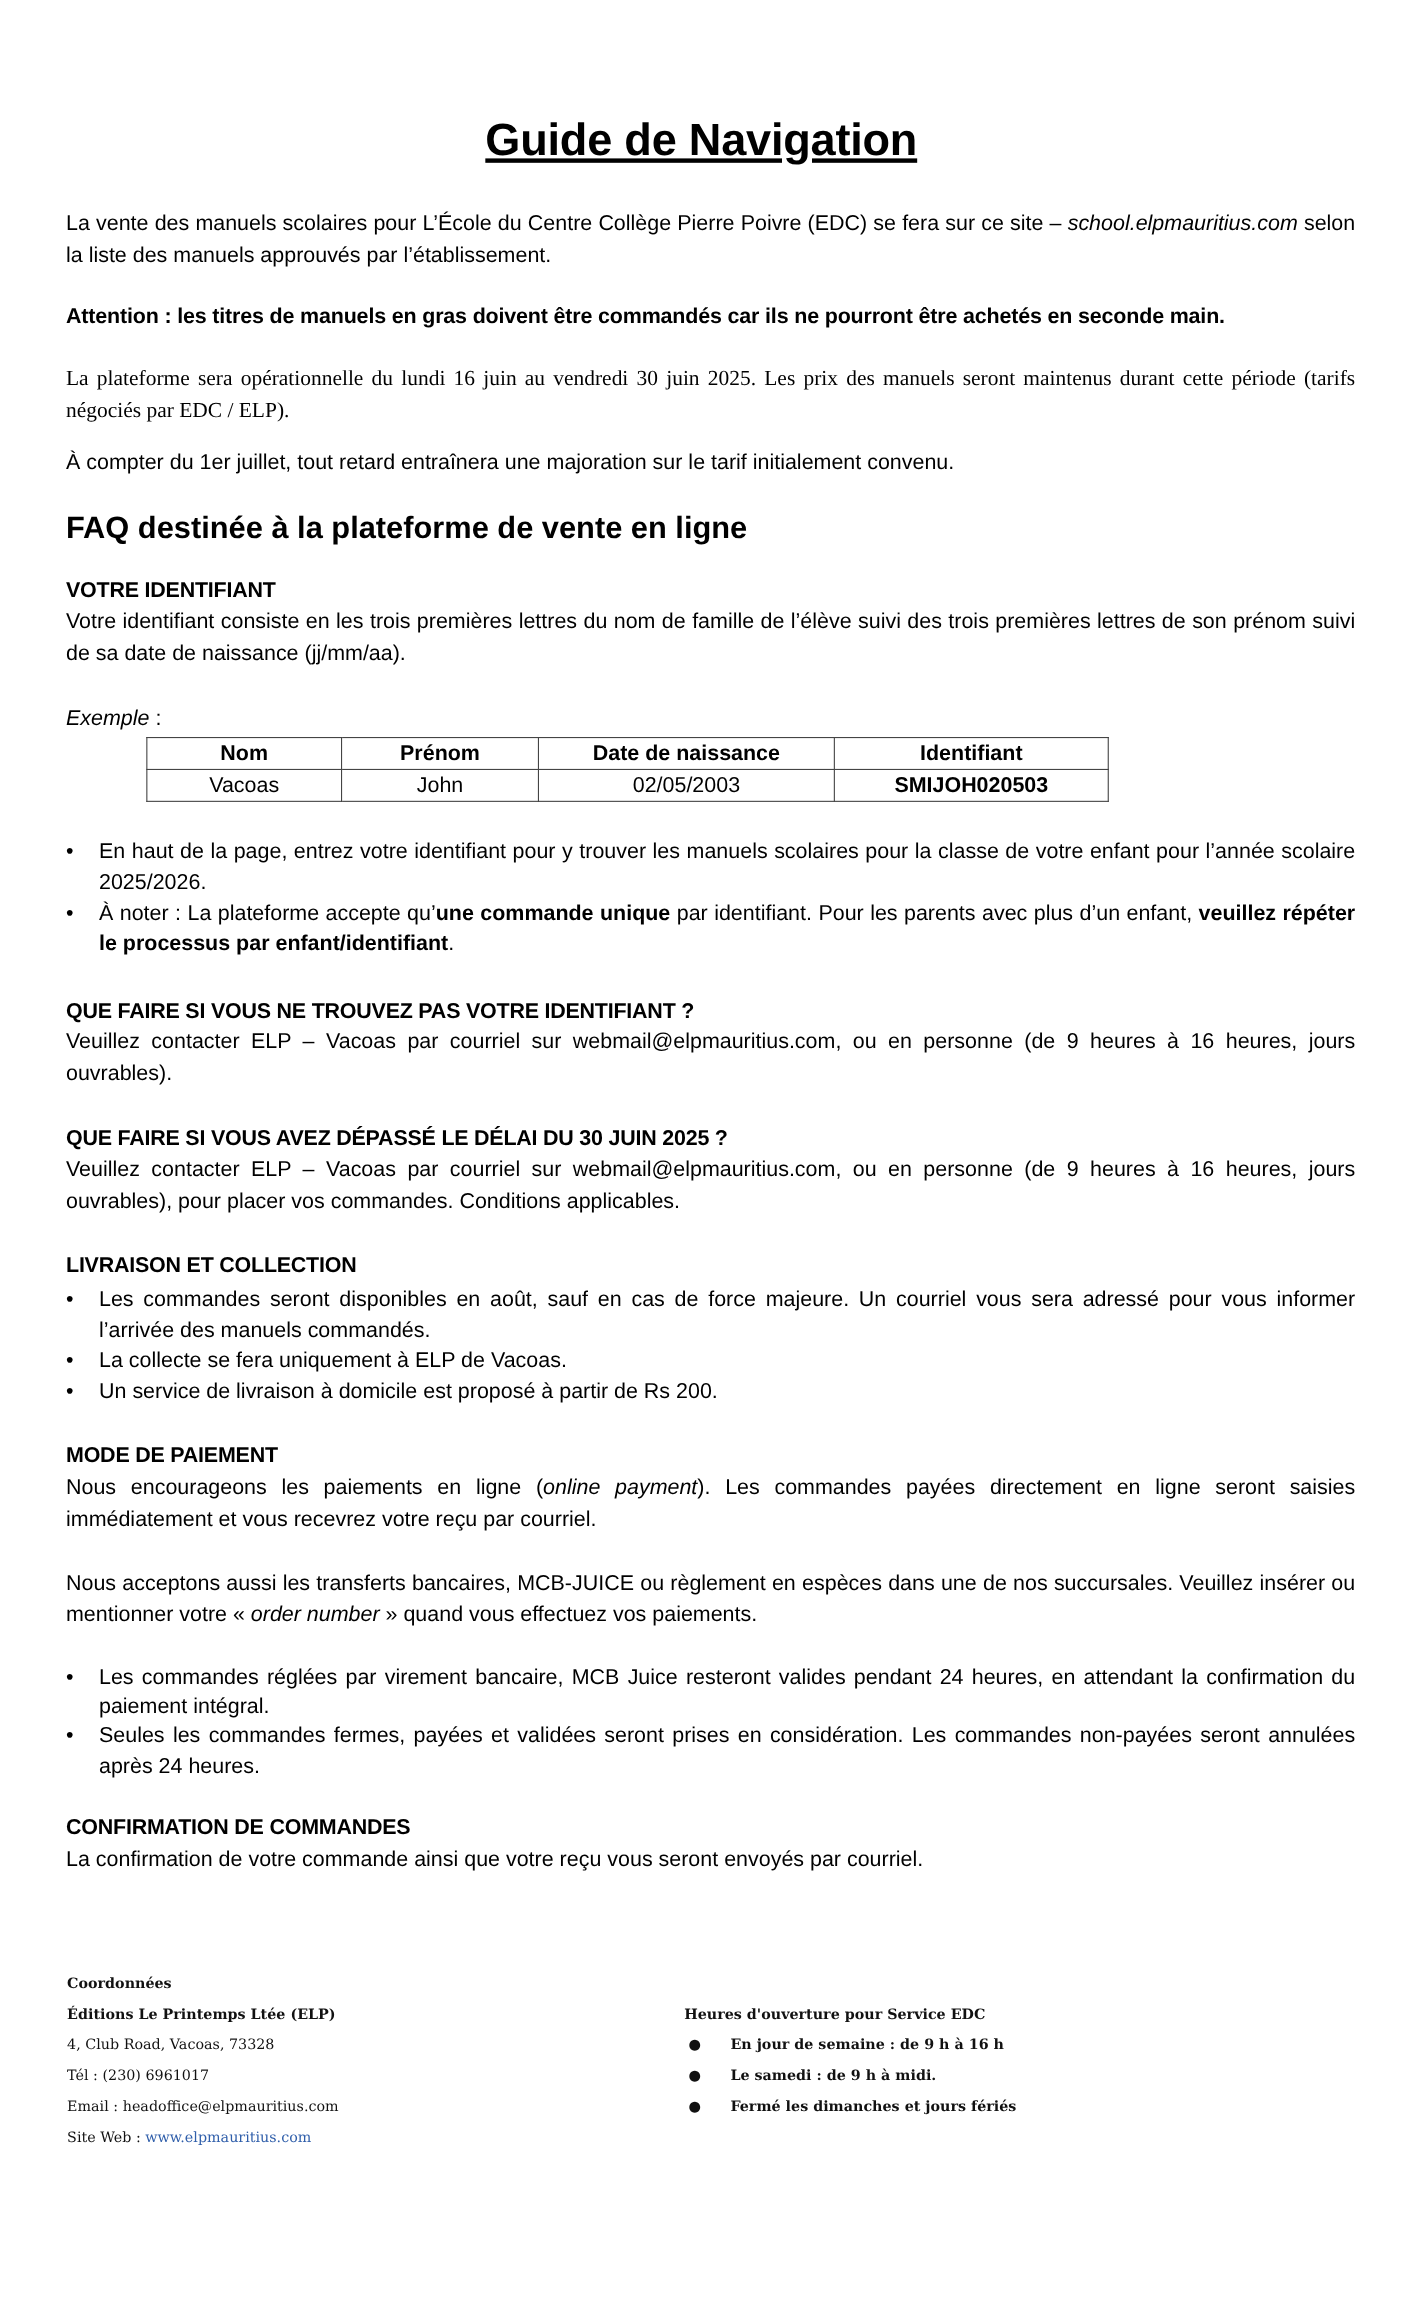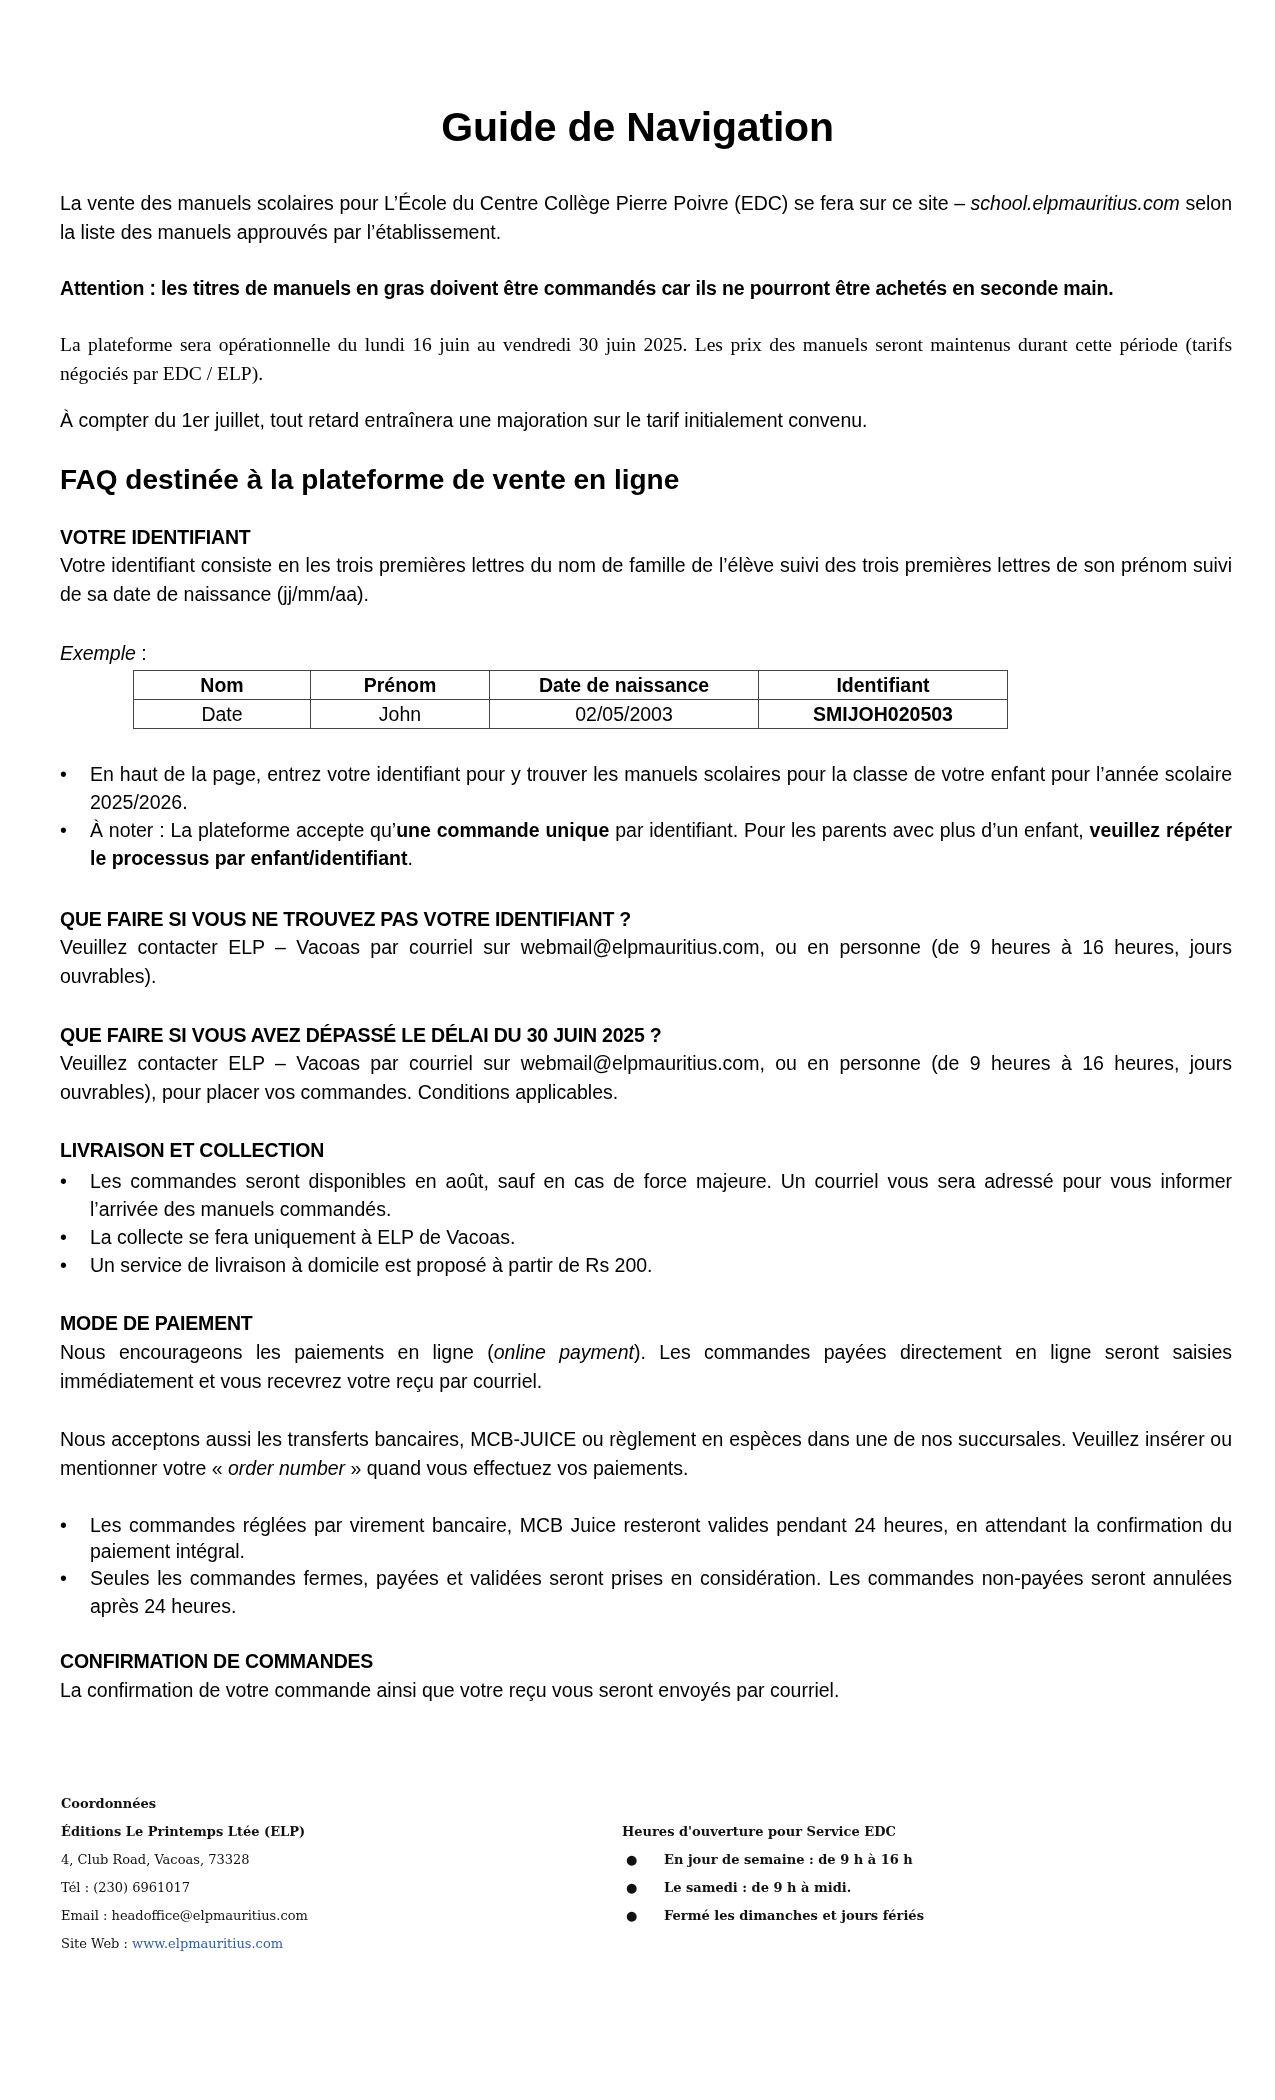--- a/index.html
+++ b/index.html
@@ -9,21 +9,21 @@
     color: #000000;
   }
   .abs { position: absolute; }
   .body-text {
     font-size: 19.5px; line-height: 28.5px; text-align: justify;
     left: 60px; width: 1172px;
   }
   .body-text.last-left { text-align-last: left; }
   .title {
     left: 0; width: 1275px; text-align: center; top: 104px;
-    font-size: 41px; font-weight: bold; letter-spacing: -0.2px;
+    font-size: 41px; font-weight: bold; letter-spacing: -0.2px; text-decoration: underline;
   }
   .faq-heading { left: 60px; top: 464px; font-size: 28px; font-weight: bold; }
   .sec-heading { left: 60px; font-size: 19.5px; font-weight: bold; line-height: 28px; letter-spacing: -0.2px; }
   .bold { font-weight: bold; }
   .italic { font-style: italic; }
   ul.bullets { list-style: none; margin: 0; padding: 0; }
   ul.bullets li { position: relative; padding-left: 30px; font-size: 19.5px; line-height: 28px; text-align: justify; text-align-last: left; }
   ul.bullets li .dot { position: absolute; left: 0; top: 0; width: 14px; text-align: center; }
   .bullet-list { left: 60px; width: 1172px; }
 
@@ -73,21 +73,21 @@
 
 <table class="example">
   <tbody>
       <tr>
     <th class="col1">Nom</th>
     <th class="col2">Prénom</th>
     <th class="col3">Date de naissance</th>
     <th class="col4">Identifiant</th>
   </tr>
   <tr>
-    <td>Date</td>
+    <td>Vacoas</td>
     <td>John</td>
     <td>02/05/2003</td>
     <td class="bold">SMIJOH020503</td>
   </tr>
 </tbody>
   </table>
 
 <div class="abs bullet-list" style="top:760px;">
   <ul class="bullets">
     <li>

